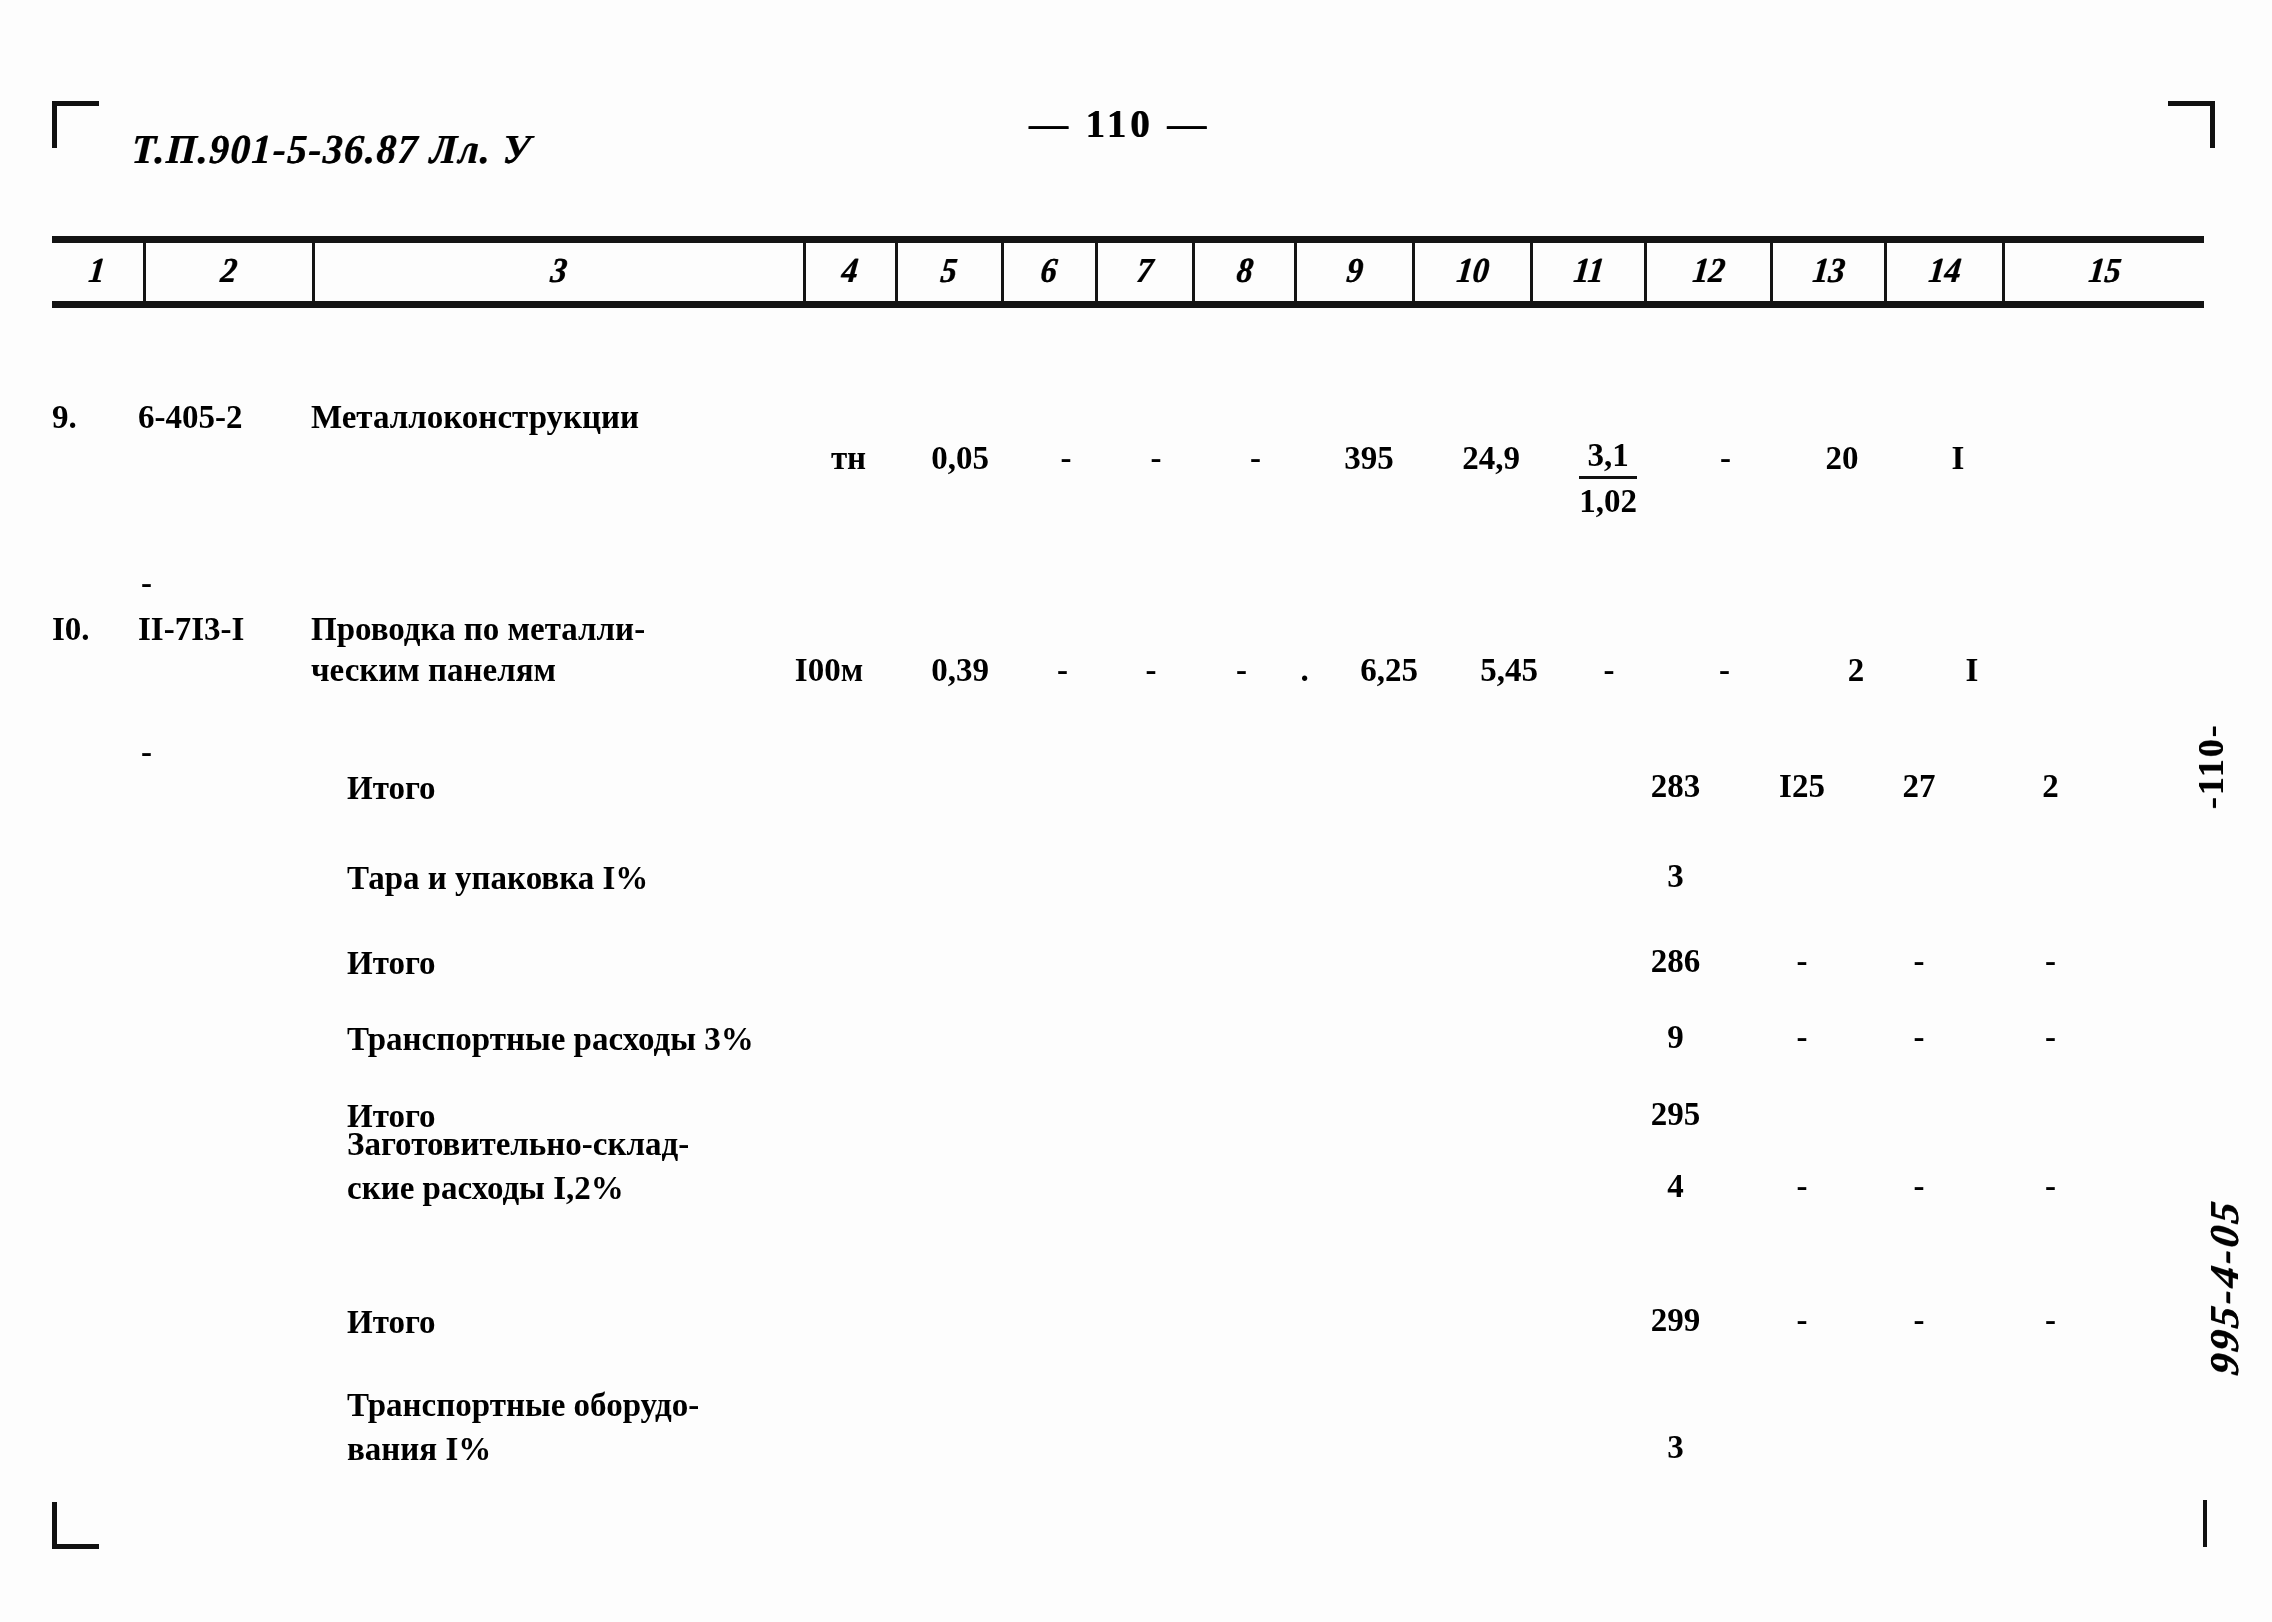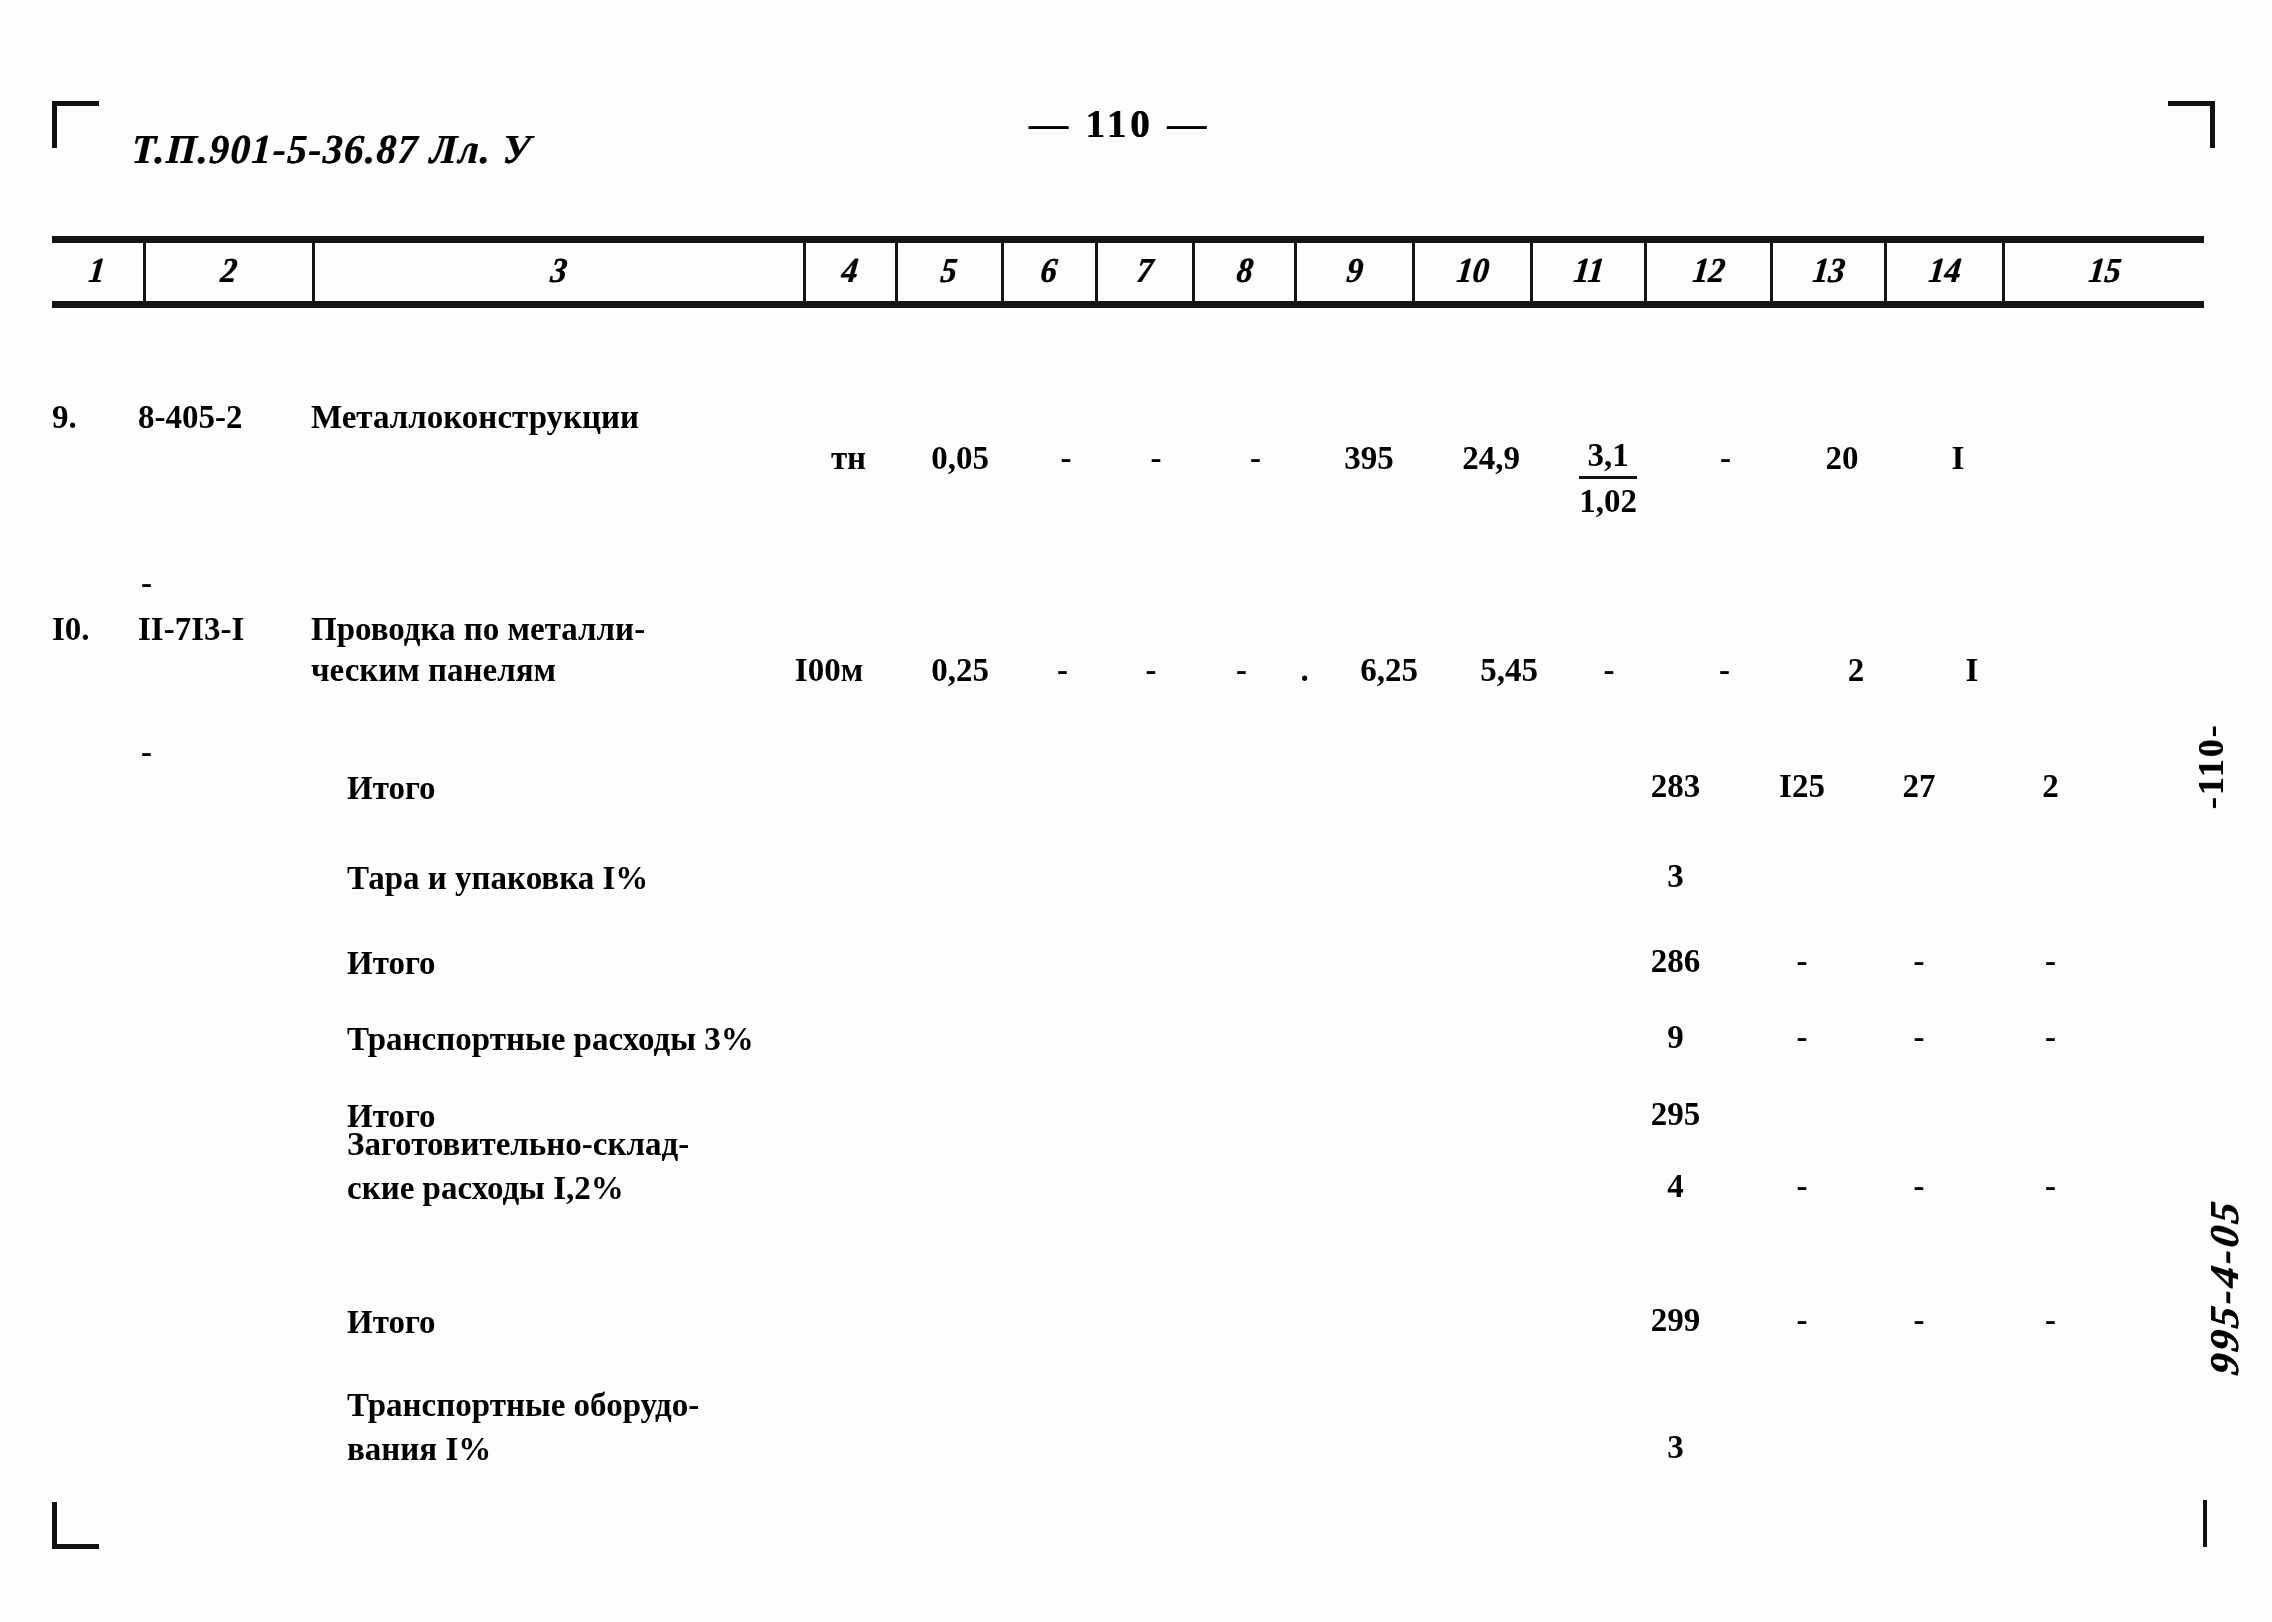--- a/index.html
+++ b/index.html
@@ -194,21 +194,21 @@
     <div class="band-cell" style="width:118px">
         <span class="ink">14</span>
       </div>
     <div class="band-cell" style="width:199px">
         <span class="ink">15</span>
       </div>
   </div>
 
   <div class="trow" style="top:397px">
     <span class="c left" style="width:86px">9.</span>
-    <span class="c left" style="width:173px">8-405-2</span>
+    <span class="c left" style="width:173px">6-405-2</span>
     <span class="c left" style="width:491px">
       <span style="display:block">Металлоконструкции</span>
     </span>
     <span class="c num" style="width:93px;padding-top:41px">тн</span>
     <span class="c num" style="width:130px;padding-top:41px">0,05</span>
     <span class="c num" style="width:82px;padding-top:41px">-</span>
     <span class="c num" style="width:98px;padding-top:41px">-</span>
     <span class="c num" style="width:101px;padding-top:41px">-</span>
     <span class="c num" style="width:126px;padding-top:41px">395</span>
     <span class="c num" style="width:118px;padding-top:41px">24,9</span>
@@ -225,21 +225,21 @@
   </div>
 
   <div class="trow" style="top:609px">
     <span class="c left" style="width:86px">I0.</span>
     <span class="c left" style="width:173px">II-7I3-I</span>
     <span class="c left" style="width:452px">
       <span style="display:block">Проводка по металли-</span>
       <span style="display:block">ческим панелям</span>
     </span>
     <span class="c num" style="width:132px;padding-top:41px">I00м</span>
-    <span class="c num" style="width:130px;padding-top:41px">0,25</span>
+    <span class="c num" style="width:130px;padding-top:41px">0,39</span>
     <span class="c num" style="width:75px;padding-top:41px">-</span>
     <span class="c num" style="width:102px;padding-top:41px">-</span>
     <span class="c num" style="width:79px;padding-top:41px">-</span>
     <span class="c num" style="width:47px;padding-top:41px">.</span>
     <span class="c num" style="width:122px;padding-top:41px">6,25</span>
     <span class="c num" style="width:118px;padding-top:41px">5,45</span>
     <span class="c num" style="width:82px;padding-top:41px">-</span>
     <span class="c num" style="width:149px;padding-top:41px">-</span>
     <span class="c num" style="width:114px;padding-top:41px">2</span>
     <span class="c num" style="width:118px;padding-top:41px">I</span>

